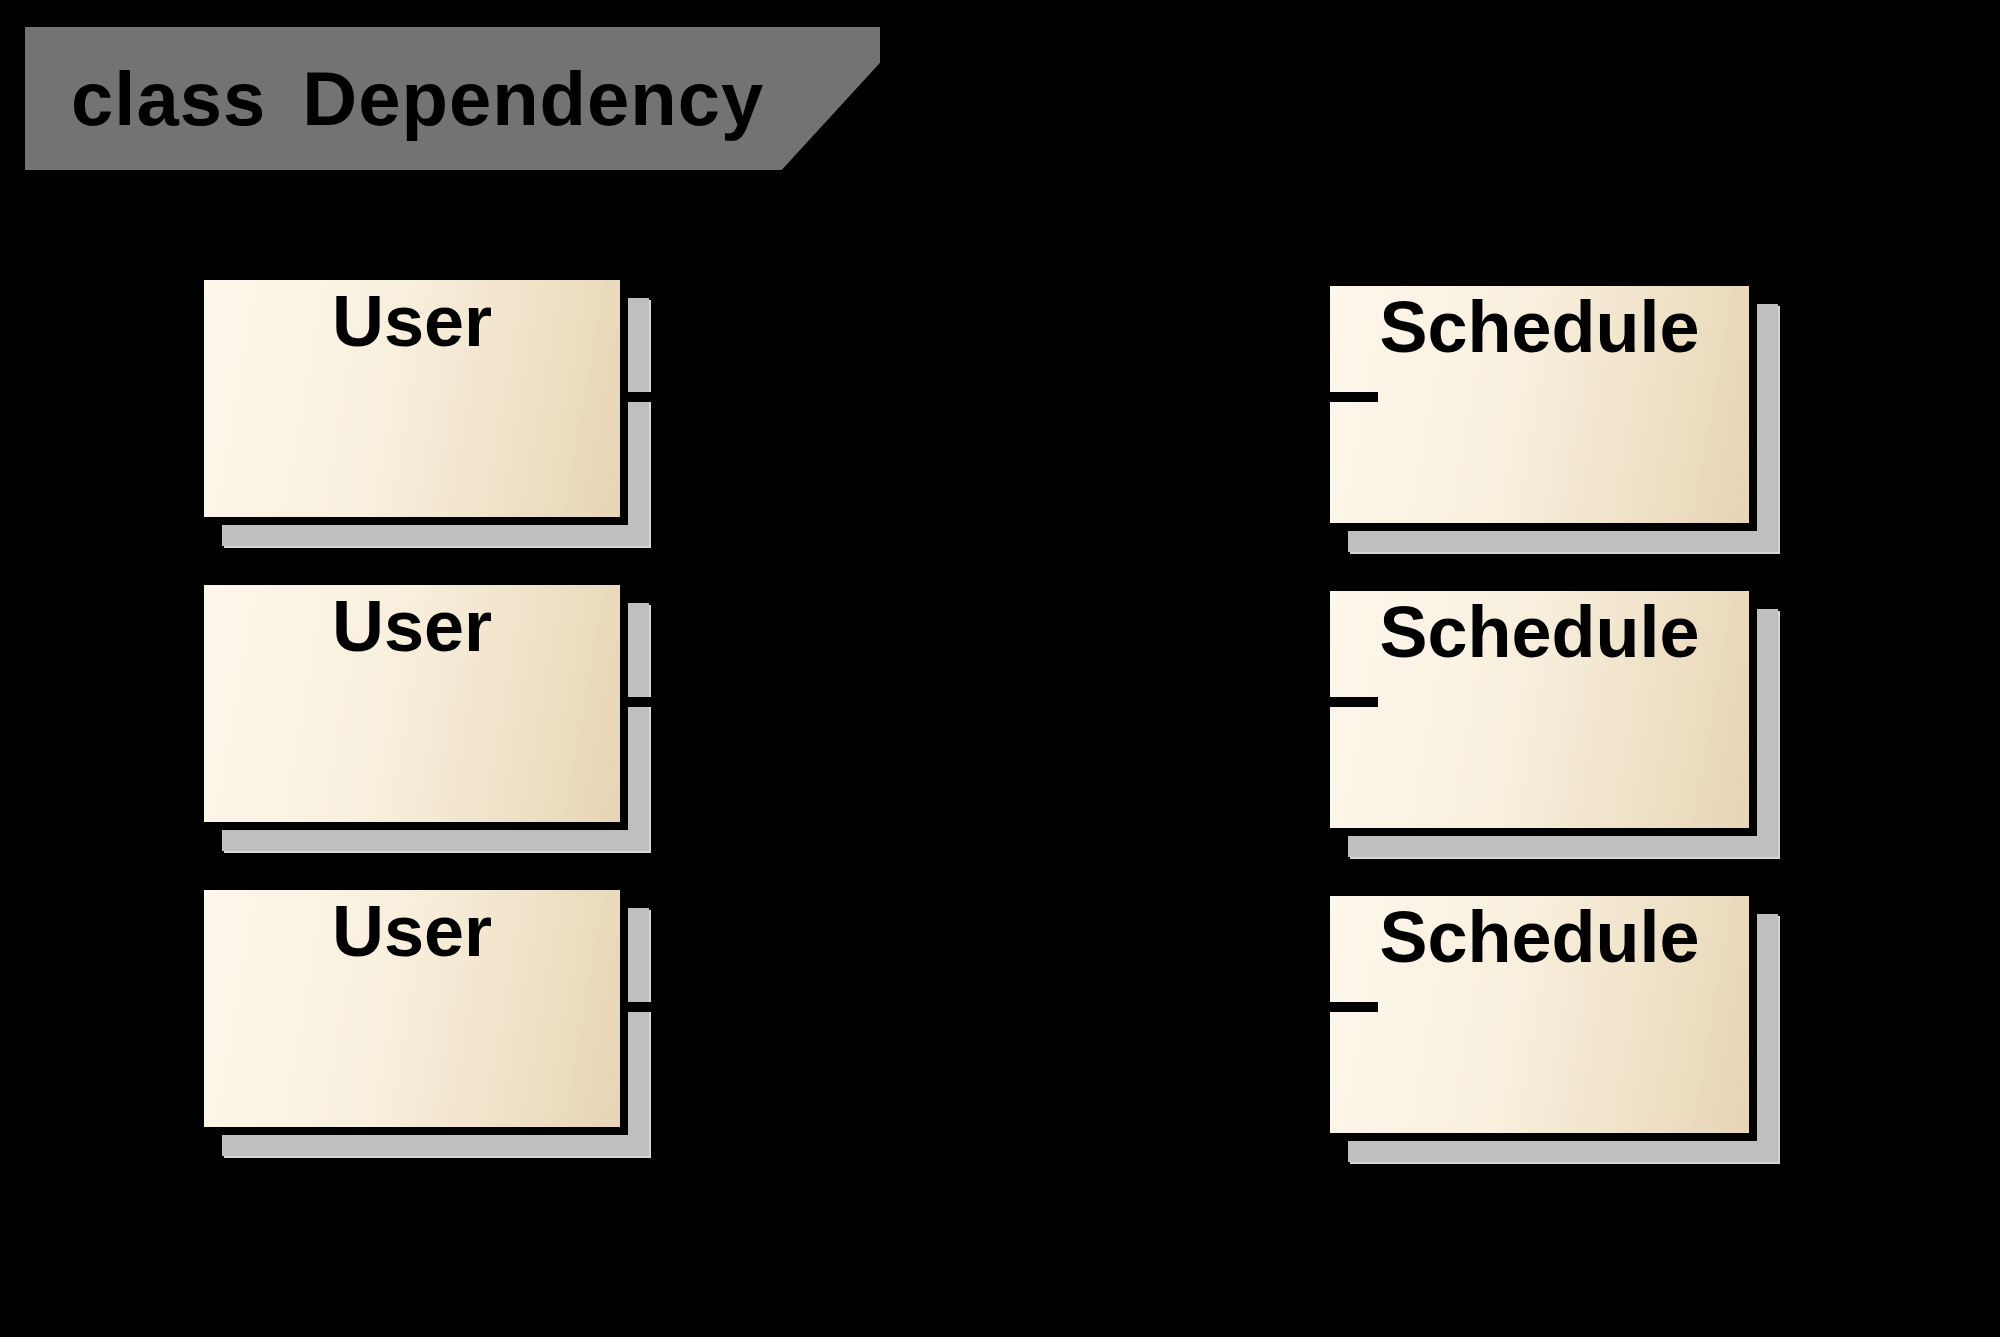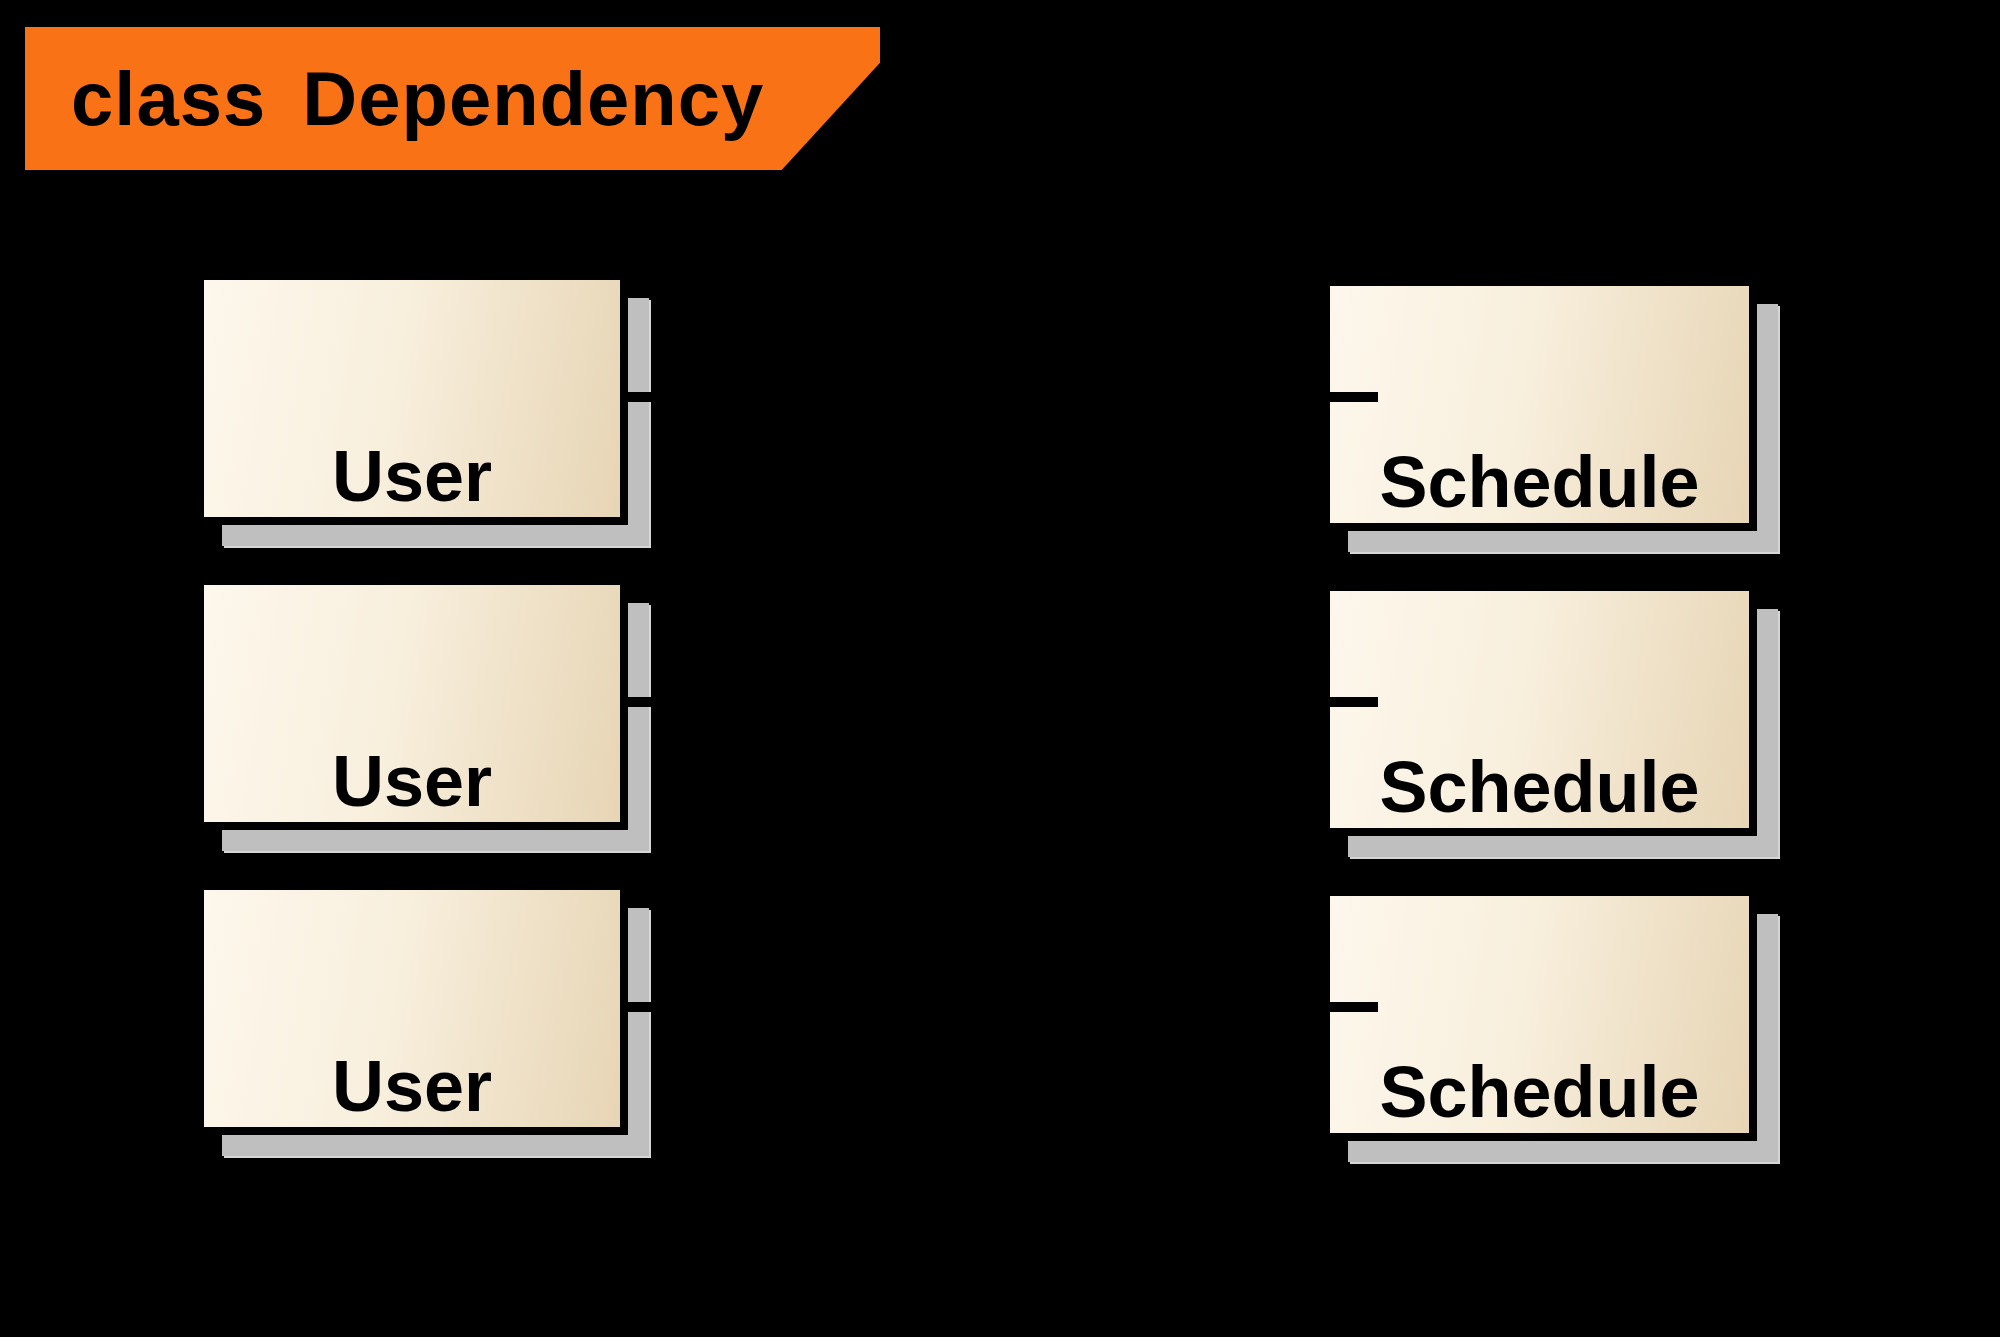--- a/index.html
+++ b/index.html
@@ -16,21 +16,21 @@
     font-family: "Liberation Sans", "DejaVu Sans", sans-serif;
   }
 
   
   .frame-tab {
     position: absolute;
     left: 25px;
     top: 27px;
     width: 855px;
     height: 143px;
-    background: #f97316;
+    background: #737373;
     clip-path: polygon(0 0, 100% 0, 100% 25%, 88.5% 100%, 0 100%);
   }
   .frame-tab .frame-title {
     display: block;
     padding-left: 46px;
     line-height: 143px;
     font-size: 76px;
     font-weight: bold;
     color: #000000;
     letter-spacing: 1px;
@@ -43,21 +43,21 @@
     position: absolute;
     box-sizing: border-box;
     width: 427px;
     height: 248px;
     background: linear-gradient(100deg, #fdf7ec 0%, #f8efdd 45%, #e7d5b5 100%);
     border: 3px solid #000000;
     border-right-width: 8px;
     border-bottom-width: 8px;
     box-shadow: 21px 21px 0 0 #bfbfbf, 23px 23px 0 0 #d6d6d6;
     display: flex;
-    align-items: flex-end;
+    align-items: flex-start;
     justify-content: center;
   }
   .uml-class-box .class-label {
     font-size: 72px;
     font-weight: bold;
     color: #000000;
     white-space: nowrap;
   }
 
   .col-left  { left: 201px; }

